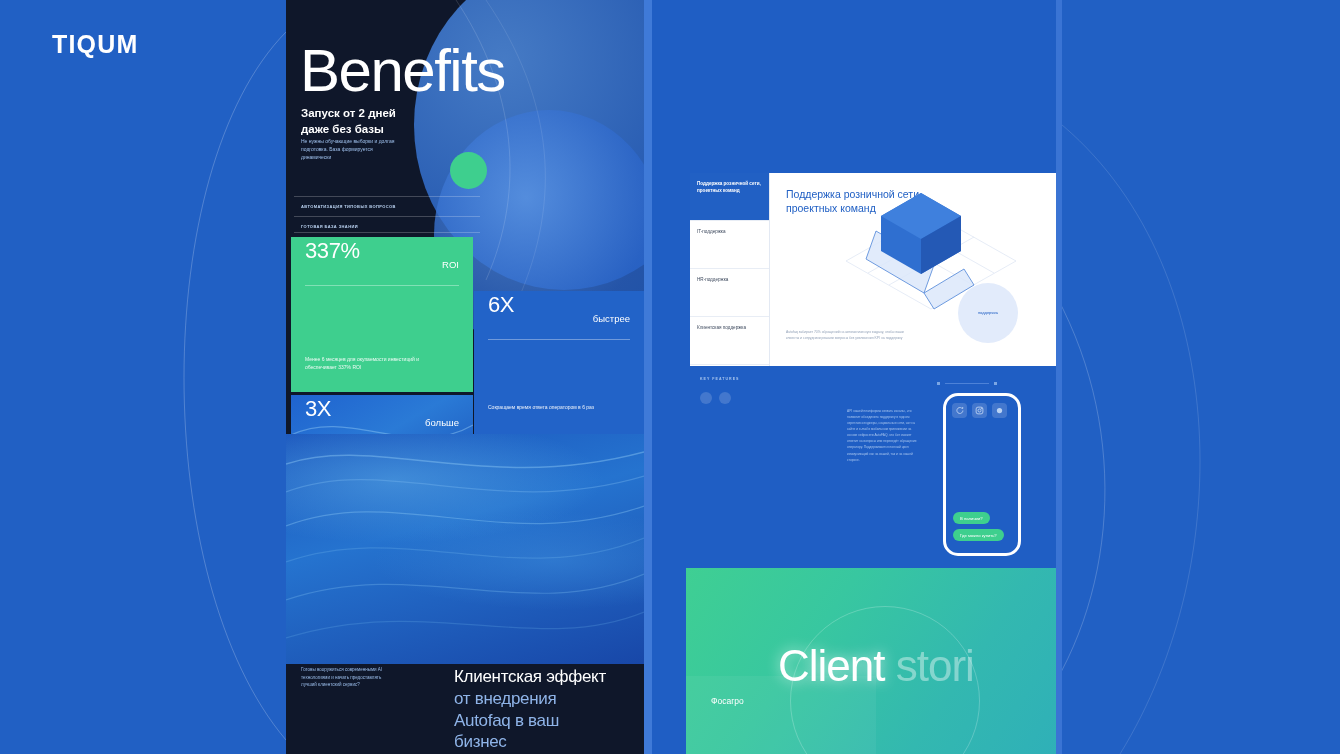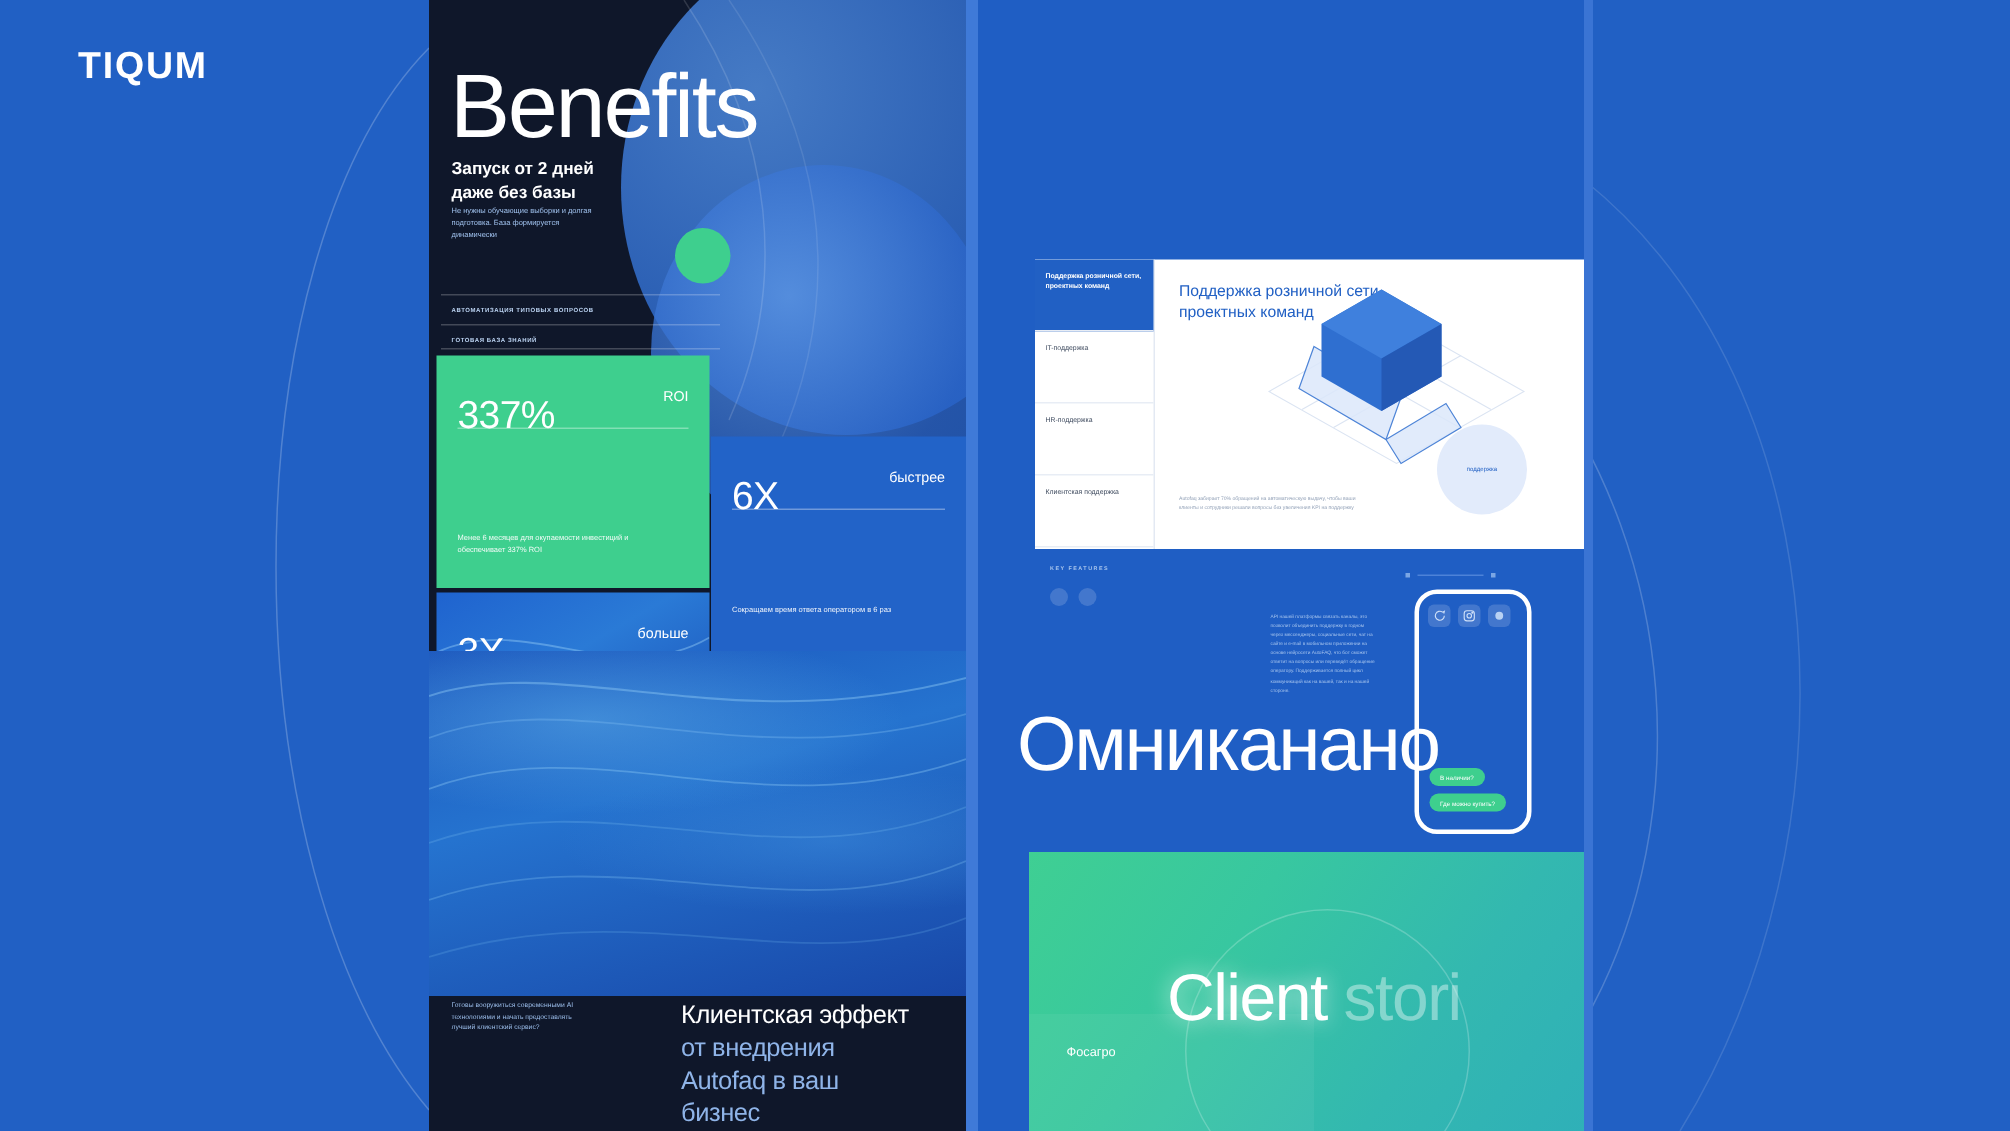--- a/index.html
+++ b/index.html
@@ -76,22 +76,22 @@
   .green-dot {
     position:absolute; left:164px; top:152px; width:37px; height:37px;
     border-radius:50%; background:#3ecf8e; z-index:5;
   }
 
   
   .card {
     position:absolute; overflow:hidden;
   }
   .card-num {
-    position:absolute; left:14px; top:24px;
-    font-size:26px; color:#ffffff; letter-spacing:-.4px;
+    position:absolute; left:14px; top:1px;
+    font-size:22px; color:#ffffff; letter-spacing:-.4px;
   }
   .card-tag {
     position:absolute; right:14px; top:22px;
     font-size:9.5px; color:#ffffff;
   }
   .card-rule {
     position:absolute; left:14px; right:14px; top:48px; height:1px;
     background:rgba(255,255,255,.35);
   }
   .card-desc {
@@ -358,23 +358,20 @@
     <span class="pg-dot"></span>
   </div>
 
   <div class="kf-label">KEY FEATURES</div>
   <div class="kf-circles">
     <i></i>
     <i></i>
   </div>
   <div class="kf-text">API нашей платформы связать каналы, это позволит объединить поддержку в годном через мессенджеры, социальные сети, чат на сайте и e-mail в мобильном приложении на основе нейросети AutoFAQ, что бот сможет ответит на вопросы или переведёт обращение оператору. Поддерживается полный цикл коммуникаций как на вашей, так и на нашей стороне.</div>
 
-  <div class="omni">
-    <span>Омникана</span><span>но</span>
-  </div>
 
   <div class="phone">
     <div class="phone-apps">
       <span class="app-ico">
         <svg width="9" height="9" viewBox="0 0 24 24" fill="none" stroke="#cfe0f8" stroke-width="2">
           <path d="M21 12a8 8 0 1 1-3.2-6.4L21 4l-1 4"></path>
         </svg>
       </span>
       <span class="app-ico">
         <svg width="9" height="9" viewBox="0 0 24 24" fill="none" stroke="#cfe0f8" stroke-width="2">

